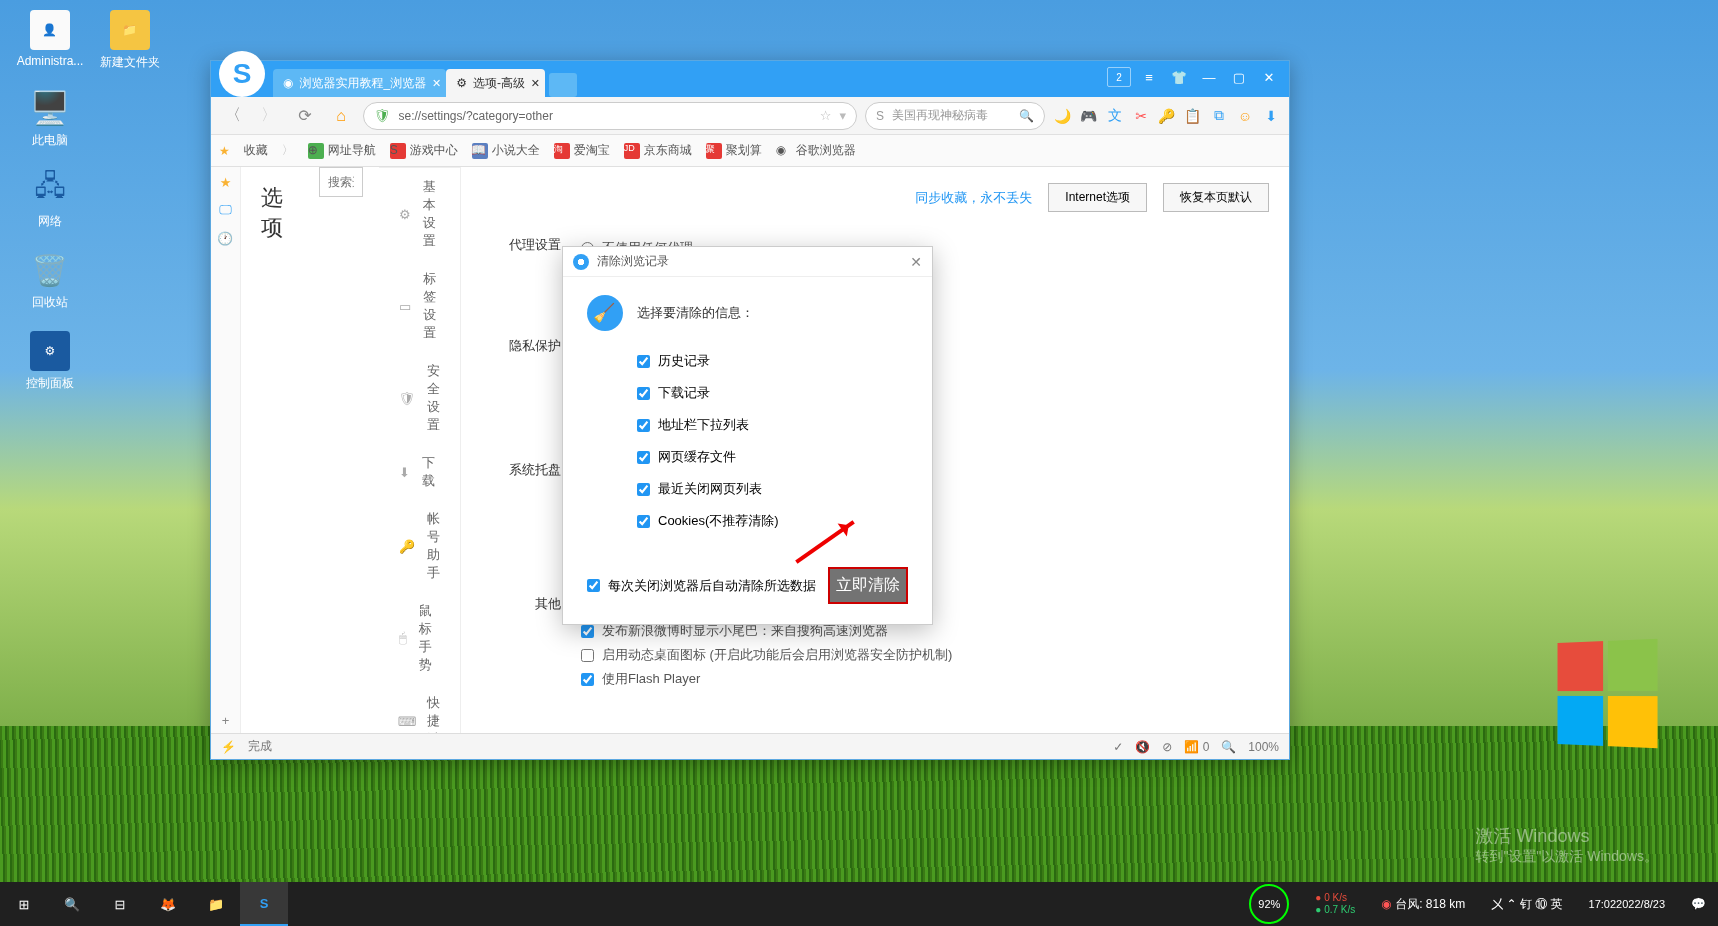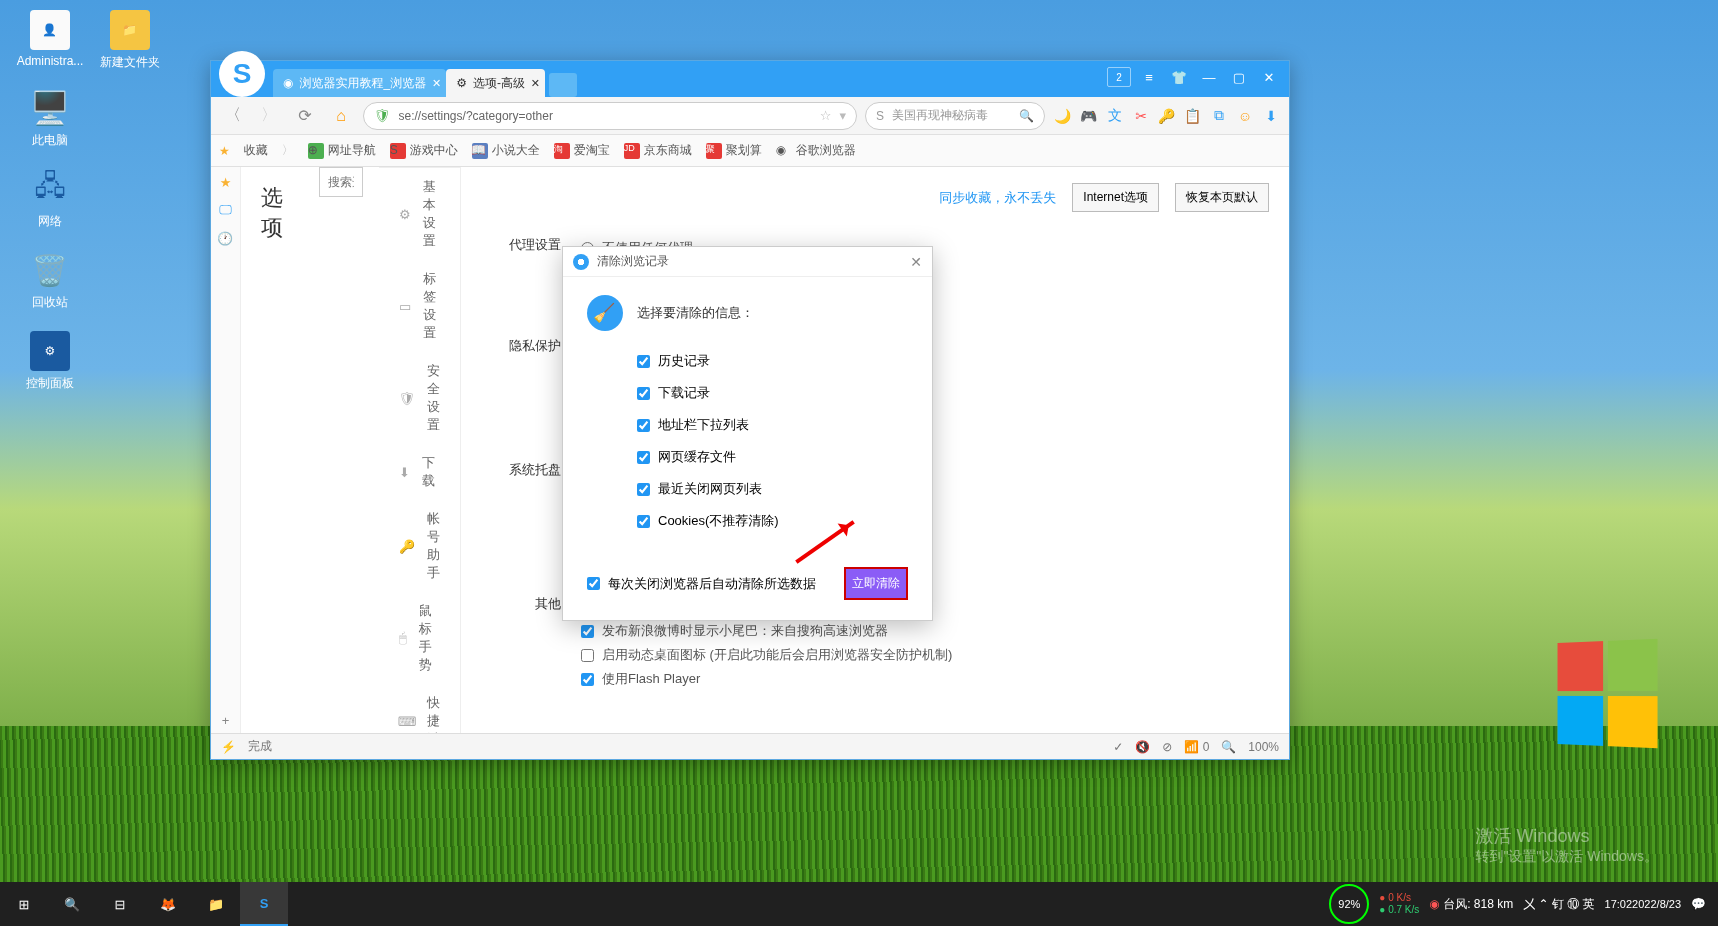--- a/index.html
+++ b/index.html
@@ -53,53 +53,53 @@
 .search-options { margin: 0 16px 12px; }
 .search-options input { width: 100%; height: 30px; border: 1px solid #ccc; padding: 0 8px; font-size: 12px; outline: none; }
 .settings-menu { border-top: 1px solid #eee; }
 .menu-item { display: flex; align-items: center; gap: 12px; padding: 10px 20px; color: #666; cursor: pointer; font-size: 13px; }
 .menu-item.active { background: #ececec; color: #333; font-weight: 500; }
 .menu-ico { width: 16px; height: 16px; color: #aaa; display: flex; align-items: center; justify-content: center; }
 
 .settings-main { flex: 1; padding: 0 20px 20px; overflow: auto; position: relative; }
 .topbar-actions { display: flex; align-items: center; gap: 16px; padding: 16px 0; }
 .sync-link { color: #2196f3; font-size: 13px; margin-left: auto; cursor: pointer; }
-.opt-btn { border: 1px solid #bbb; background: #f7f7f7; padding: 5px 10px; font-size: 12px; cursor: pointer; }
+.opt-btn { border: 1px solid #bbb; background: #f7f7f7; padding: 5px 16px; font-size: 12px; cursor: pointer; }
 
 .section-row { display: flex; padding: 8px 0; }
 .section-label { width: 100px; text-align: right; color: #333; font-size: 13px; font-weight: 500; padding-right: 20px; flex-shrink: 0; }
 .section-body { flex: 1; color: #555; font-size: 13px; }
 .radio-row, .check-row { display: flex; align-items: center; gap: 8px; padding: 3px 0; }
 .radio-row input, .check-row input { accent-color: #2196f3; }
 .proxy-btn { border: 1px solid #bbb; background: #f7f7f7; padding: 3px 10px; font-size: 12px; margin-left: 10px; cursor: pointer; }
 
 
 .modal { position: absolute; top: 246px; left: 562px; width: 371px; background: #fff; border: 1px solid #ccc; box-shadow: 0 6px 24px rgba(0,0,0,0.25); z-index: 10; }
 .modal-header { display: flex; align-items: center; padding: 6px 10px; border-bottom: 1px solid #eee; }
 .modal-logo { width: 16px; height: 16px; margin-right: 8px; background: radial-gradient(circle, #fff 30%, #31a0f5 31%); border-radius: 50%; }
 .modal-title { font-size: 12px; color: #555; flex: 1; }
 .modal-close { color: #888; cursor: pointer; font-size: 14px; }
 .modal-body { padding: 18px 24px 20px; }
 .modal-top { display: flex; align-items: center; gap: 14px; margin-bottom: 18px; }
 .clean-ico { width: 36px; height: 36px; background: #31a0f5; border-radius: 50%; display: flex; align-items: center; justify-content: center; color: #fff; font-size: 18px; }
 .clean-title { font-size: 13px; color: #333; font-weight: 500; }
 .modal-checks { margin-left: 50px; display: flex; flex-direction: column; gap: 8px; }
 .modal-footer { display: flex; align-items: center; justify-content: space-between; margin-top: 34px; }
-.clear-btn { background: #8b5cf6; color: #fff; border: 2px solid #c00; padding: 6px 6px; font-size: 12px; cursor: pointer; position: relative; }
+.clear-btn { background: #737373; color: #fff; border: 2px solid #c00; padding: 6px 6px; font-size: 16px; cursor: pointer; position: relative; }
 .arrow-annot { position: absolute; top: 540px; left: 790px; width: 70px; height: 4px; background: #e00; transform: rotate(-35deg); z-index: 11; }
 .arrow-annot::after { content: ''; position: absolute; right: -2px; top: -6px; border: 8px solid transparent; border-left-color: #e00; }
 
 .statusbar { height: 26px; background: #f5f5f5; border-top: 1px solid #ddd; display: flex; align-items: center; padding: 0 10px; font-size: 12px; color: #777; gap: 12px; }
 .statusbar .s-right { margin-left: auto; display: flex; gap: 12px; align-items: center; }
 
 
 .taskbar { position: absolute; bottom: 0; left: 0; right: 0; height: 44px; background: #202020; display: flex; align-items: center; color: #fff; }
 .tb-item { width: 48px; height: 44px; display: flex; align-items: center; justify-content: center; cursor: pointer; }
 .tb-item.active { background: #383838; border-bottom: 2px solid #31a0f5; }
-.tb-tray { margin-left: auto; display: flex; align-items: center; gap: 10px; padding: 0 12px; font-size: 12px; }
+.tb-tray { margin-left: auto; display: flex; align-items: center; gap: 26px; padding: 0 12px; font-size: 12px; }
 .tb-gauge { width: 40px; height: 40px; border: 2px solid #0f0; border-radius: 50%; display: flex; align-items: center; justify-content: center; font-size: 11px; }
 .tb-speed { display: flex; flex-direction: column; font-size: 10px; line-height: 12px; color: #aaa; }
 .tb-time { display: flex; align-items: flex-end; font-size: 11px; line-height: 13px; }
 
 .watermark { position: absolute; right: 60px; bottom: 60px; color: rgba(255,255,255,0.45); font-size: 14px; text-align: left; }
 .watermark .wm-title { font-size: 18px; margin-top: 44px; }
 </style>
 </head>
 <body>
 

